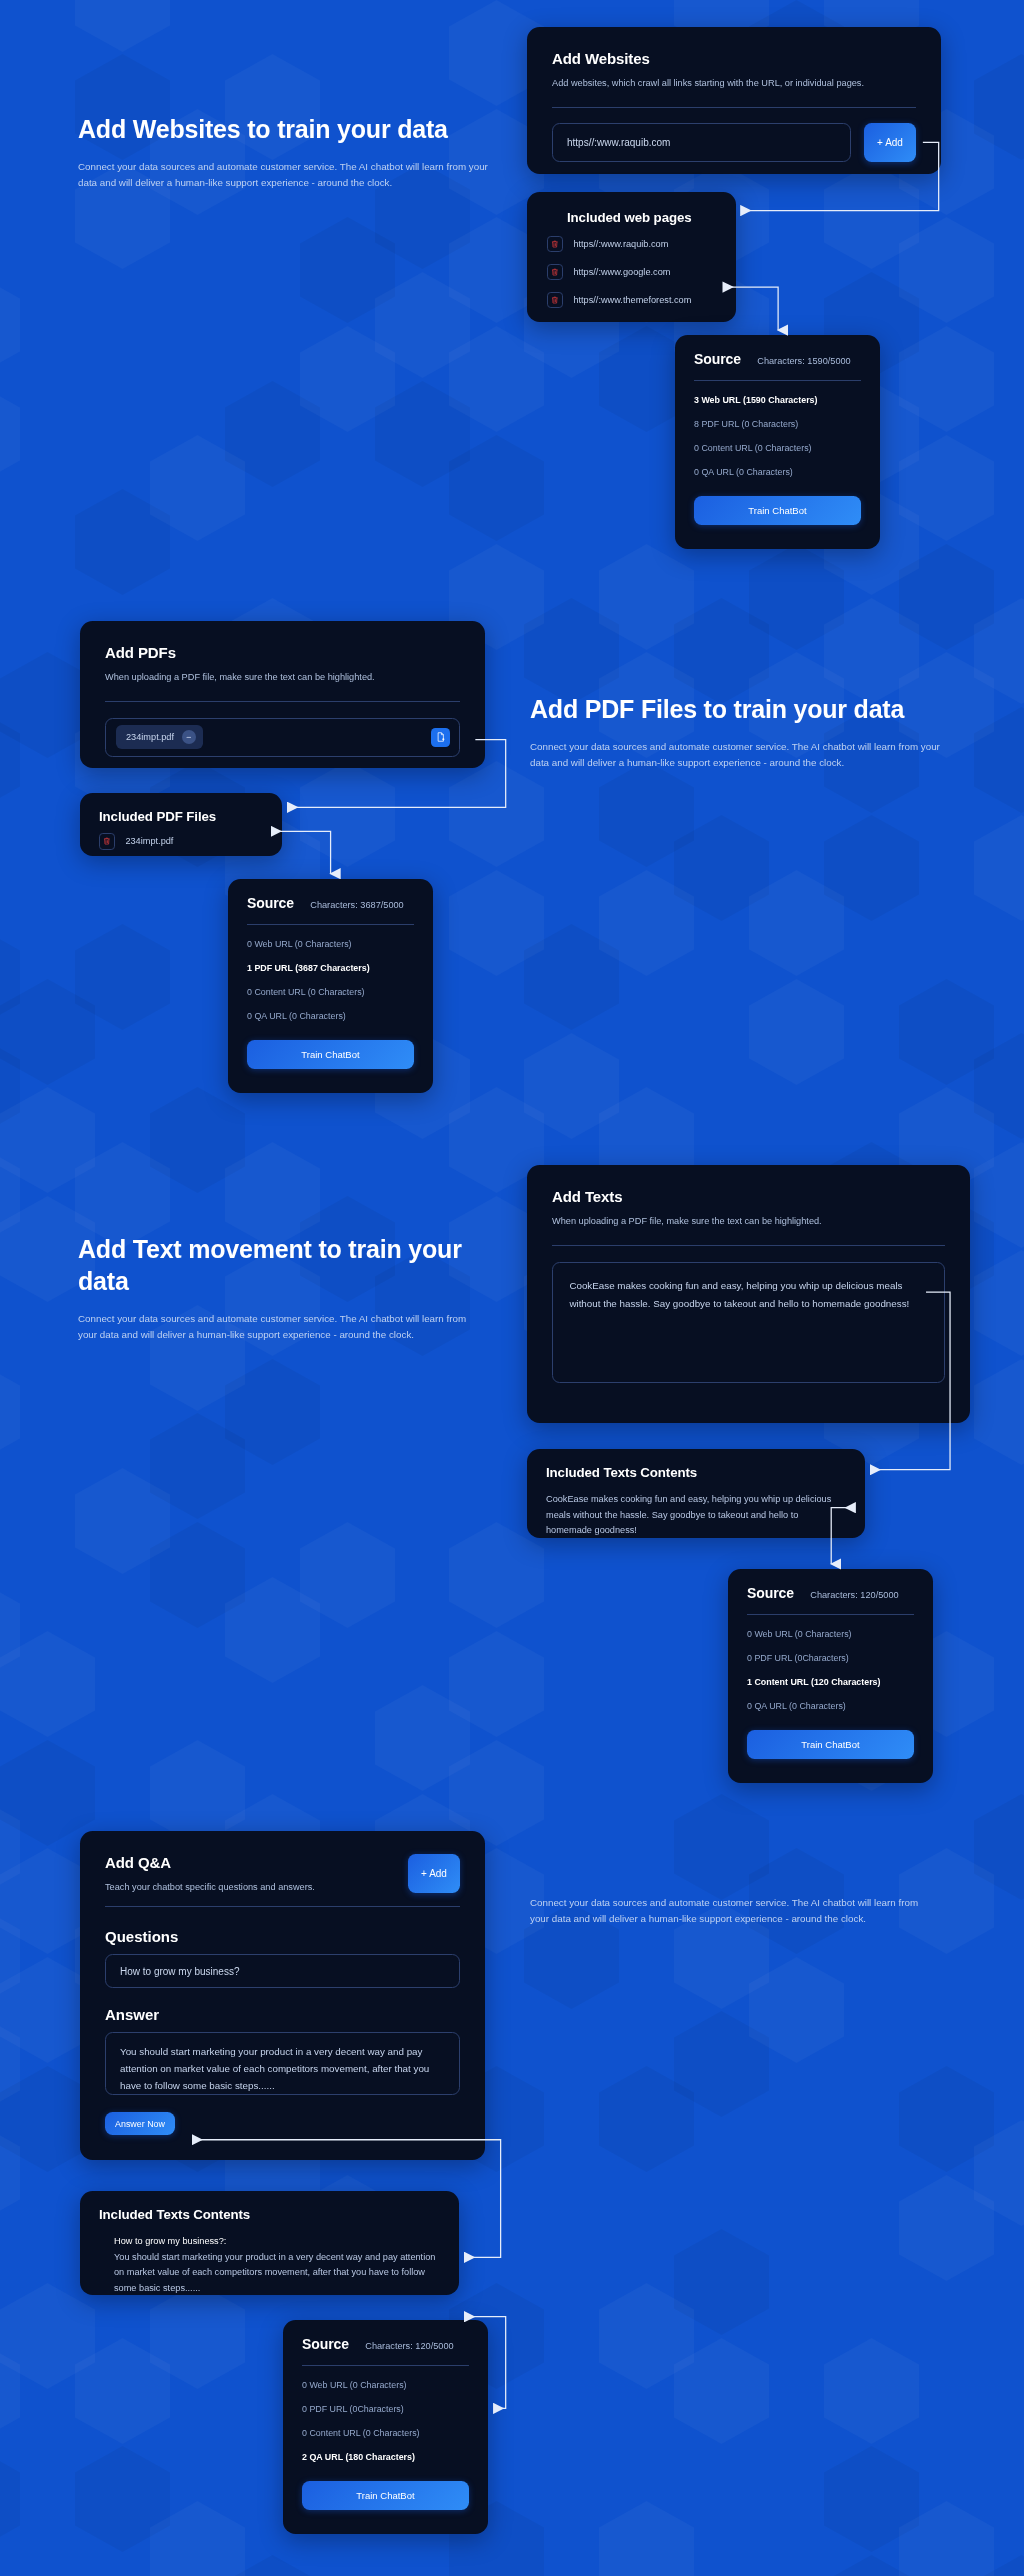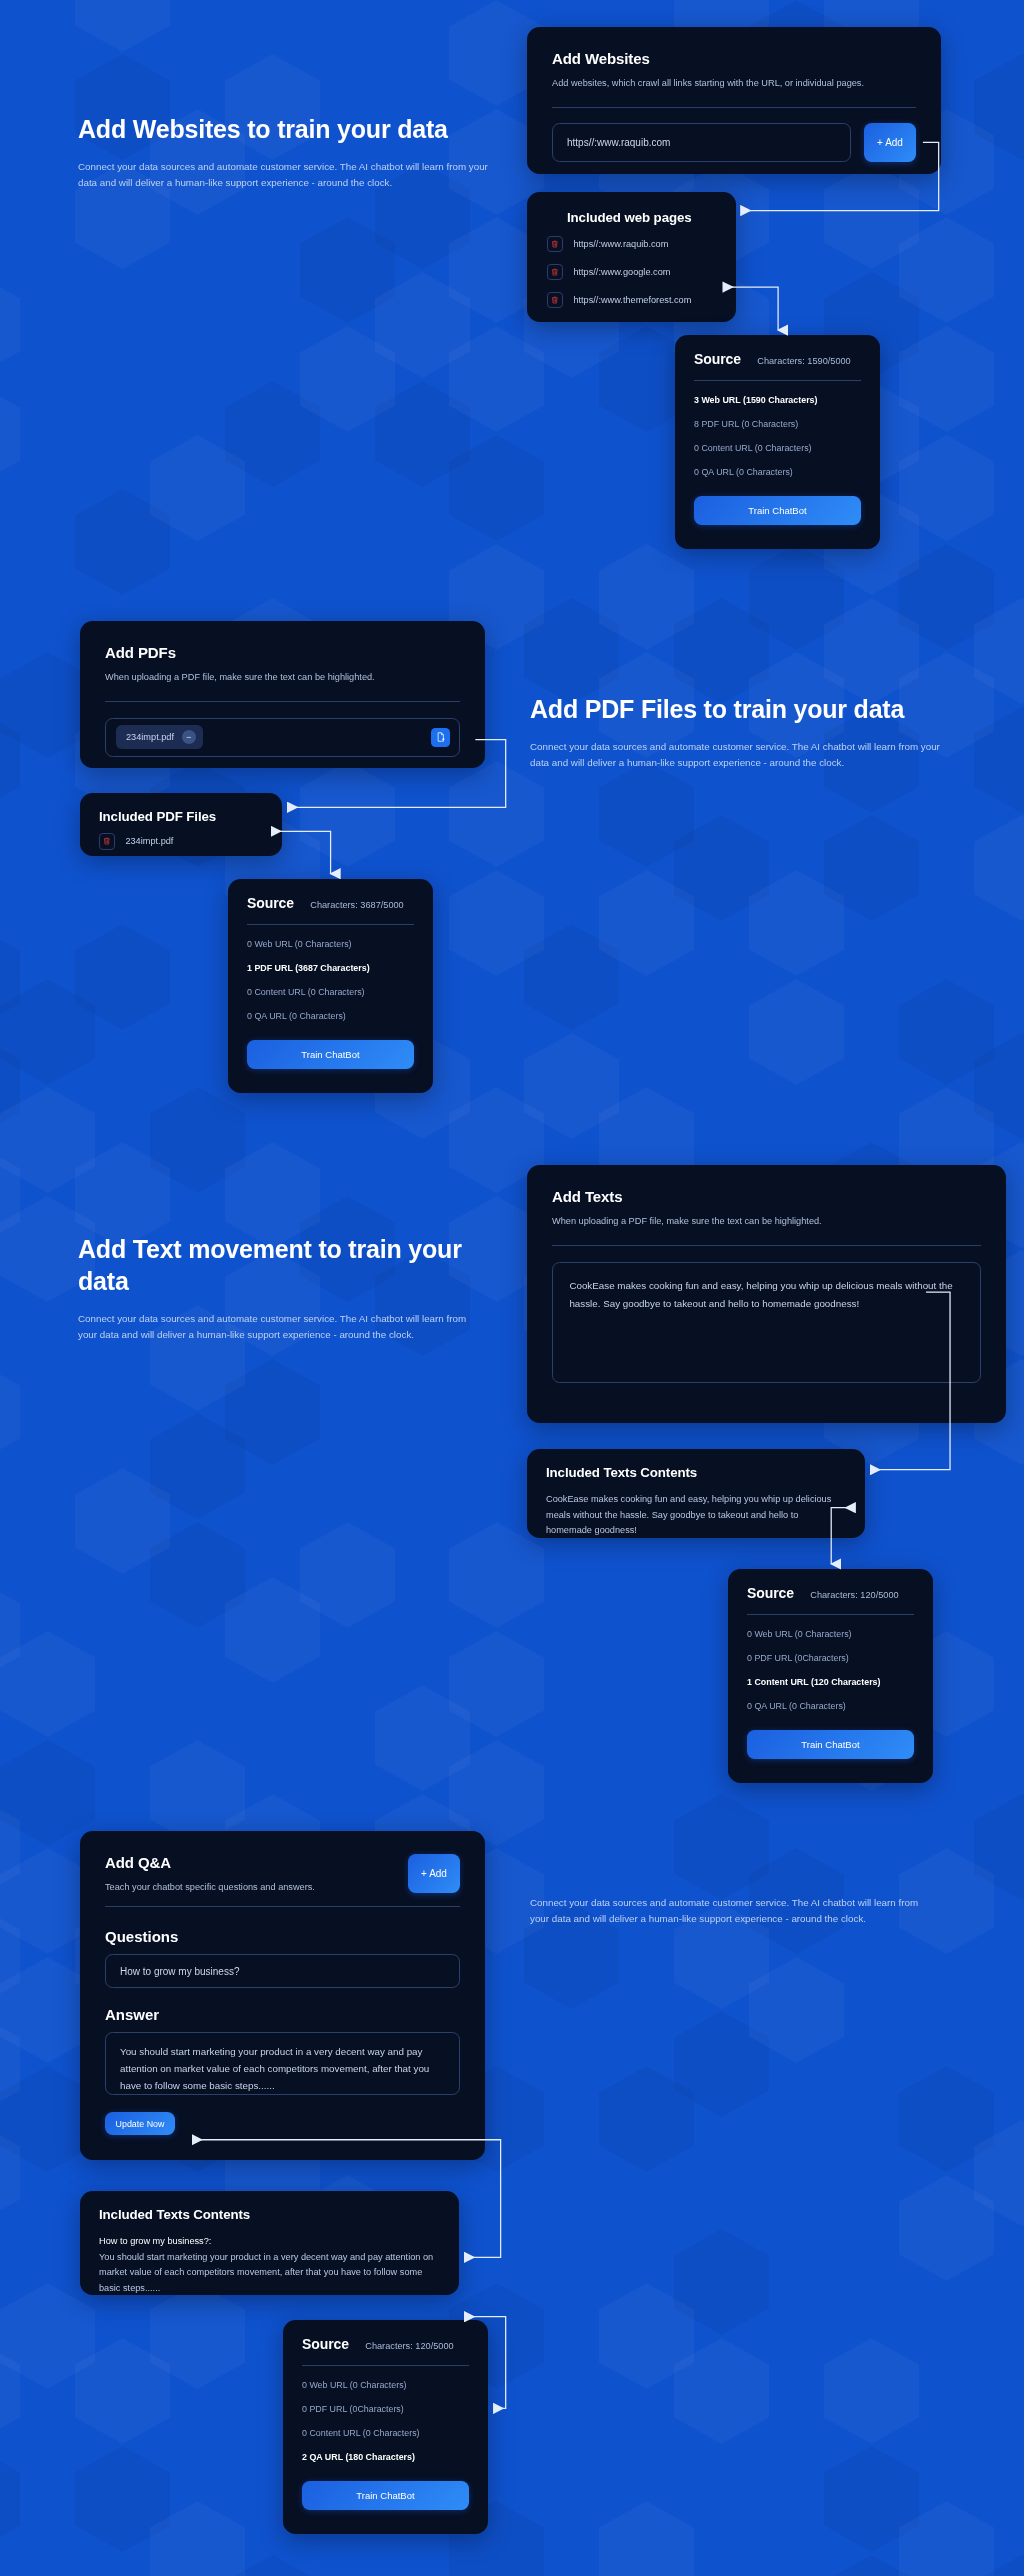--- a/index.html
+++ b/index.html
@@ -507,21 +507,21 @@
     </div>
   </div>
 
   <div class="section">
 
     <div class="copy" style="left:78px; top:1233px; width:405px;">
       <h2>Add Text movement to train your data</h2>
       <p>Connect your data sources and automate customer service. The AI chatbot will learn from your data and will deliver a human-like support experience - around the clock.</p>
     </div>
 
-    <div class="card" style="left:527px; top:1165px; width:479px; height:258px; padding:23px 25px;">
+    <div class="card" style="left:527px; top:1165px; width:443px; height:258px; padding:23px 25px;">
       <div class="card-title">Add Texts</div>
       <div class="card-sub">When uploading a PDF file, make sure the text can be highlighted.</div>
       <div class="divider"></div>
       <div class="textarea" style="margin-top:16px; height:121px;">CookEase makes cooking fun and easy, helping you whip up delicious meals without the hassle. Say goodbye to takeout and hello to homemade goodness!</div>
     </div>
 
     <div class="card" style="left:527px; top:1449px; width:338px; height:89px; padding:16.4px 19px;">
       <div class="card-title" style="font-size:13.3px;">Included Texts Contents</div>
       <div class="body-text" style="margin-top:11.4px;">CookEase makes cooking fun and easy, helping you whip up delicious meals without the hassle. Say goodbye to takeout and hello to homemade goodness!</div>
     </div>
@@ -555,26 +555,26 @@
         <button class="btn-primary" style="width:52px;height:39px;">+ Add</button>
       </div>
       <div class="divider" style="margin-top:11.4px;"></div>
 
       <div class="field-label" style="margin-top:21.5px;">Questions</div>
       <div class="text-input" style="margin-top:8.9px;height:34px;">How to grow my business?</div>
 
       <div class="field-label" style="margin-top:17.7px;">Answer</div>
       <div class="textarea" style="margin-top:8.9px;height:63px;padding:10px 14px;line-height:1.75;">You should start marketing your product in a very decent way and pay attention on market value of each competitors movement, after that you have to follow some basic steps......</div>
 
-      <button class="btn-primary" style="width:70px;height:23px;margin-top:17.7px;font-size:8.9px;">Update Now</button>
+      <button class="btn-primary" style="width:70px;height:23px;margin-top:17.7px;font-size:8.9px;">Answer Now</button>
     </div>
 
     <div class="card" style="left:80px; top:2191px; width:379px; height:104px; padding:16.4px 19px;">
       <div class="card-title" style="font-size:13.3px;">Included Texts Contents</div>
-      <div class="body-text" style="margin-top:11.4px;">
+      <div class="body-text" style="margin-top:11.4px;margin-left:15px;">
         <div class="q">How to grow my business?:</div>
         <div>You should start marketing your product in a very decent way and pay attention on market value of each competitors movement, after that you have to follow some basic steps......</div>
       </div>
     </div>
 
     <div class="card" style="left:283px; top:2320px; width:205px; height:214px; padding:16.4px 19px;">
       <div class="src-head">
         <h3>Source</h3>
         <span class="chars">Characters: 120/5000</span>
       </div>

